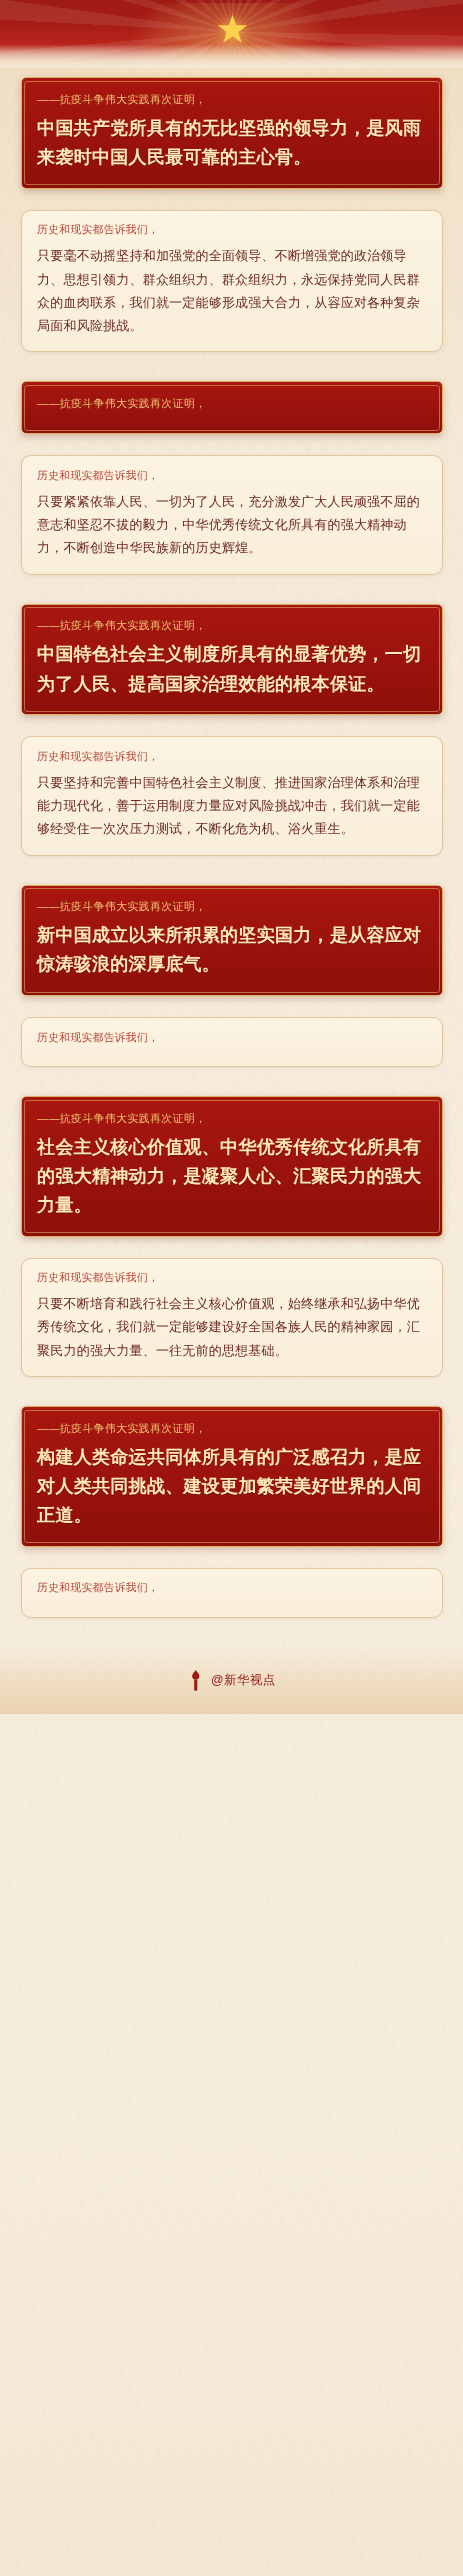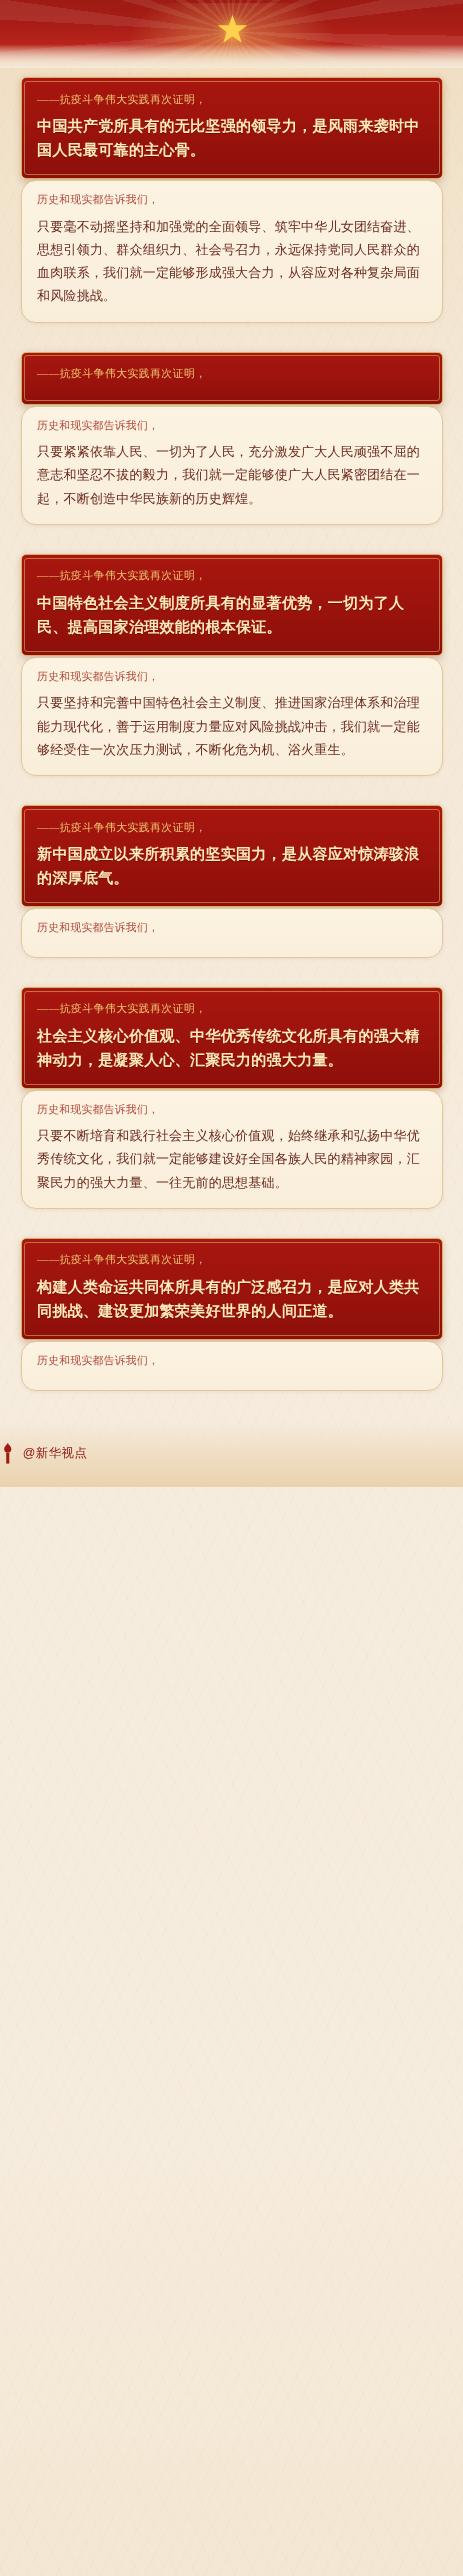--- a/index.html
+++ b/index.html
@@ -81,21 +81,20 @@
   }
 
   
   .content {
     position: relative;
     padding: 9.3px 20.6px 0 20.6px;
   }
 
   .block {
     margin-bottom: 29px;
-    font-family: Liberation Serif, serif;
   }
 
   
   .card-red {
     position: relative;
     background: linear-gradient(180deg, #a8160f 0%, #9c130d 50%, #8e0f0a 100%);
     border: 1px solid #d9b05e;
     border-radius: 5.2px;
     padding: 13.4px 15.5px 15.5px 15.5px;
     box-shadow: 0 2.1px 7.2px rgba(120,40,20,0.25);
@@ -110,34 +109,34 @@
   }
   .eyebrow {
     color: #f0c770;
     font-size: 10.8px;
     letter-spacing: 0.5px;
     margin-bottom: 7.2px;
     line-height: 1.4;
   }
   .headline {
     color: #ffe9b8;
-    font-size: 15px;
+    font-size: 18px;
     line-height: 1.62;
     letter-spacing: 0.3px;
     font-weight: bold;
     text-shadow: 0 0.5px 0.5px rgba(90,10,5,0.6);
   }
 
   
   .card-cream {
     position: relative;
-    margin-top: 1px;
+    margin-top: 21px;
     background: linear-gradient(180deg, #fcf3e2 0%, #f9eeda 100%);
     border: 0.5px solid #e2c79a;
-    border-radius: 15px;
+    border-radius: 10px;
     padding: 12.4px 15.5px 14.4px 15.5px;
     box-shadow: 0 1px 3.6px rgba(150,110,70,0.12);
   }
   .body-lead {
     color: #b2483a;
     font-size: 10.8px;
     margin-bottom: 7.2px;
     letter-spacing: 0.3px;
   }
   .body-text {
@@ -146,20 +145,21 @@
     line-height: 1.78;
     letter-spacing: 0.2px;
   }
 
   
   .footer {
     position: relative;
     height: 67px;
     display: flex;
     align-items: center;
+    justify-content: center;
     gap: 7.2px;
     background: linear-gradient(180deg, rgba(243,229,207,0) 0%, #efdcc0 60%, #e9d2ae 100%);
   }
   .footer .torch {
     width: 15.5px;
     height: 20.6px;
     color: #9e1b14;
   }
   .footer .brand {
     color: #8e1711;
@@ -183,31 +183,31 @@
 
   <div class="content">
 
     <section class="block">
       <div class="card-red">
         <div class="eyebrow">——抗疫斗争伟大实践再次证明，</div>
         <div class="headline">中国共产党所具有的无比坚强的领导力，是风雨来袭时中国人民最可靠的主心骨。</div>
       </div>
       <div class="card-cream">
         <div class="body-lead">历史和现实都告诉我们，</div>
-        <div class="body-text">只要毫不动摇坚持和加强党的全面领导、筑牢中华儿女团结奋进、思想引领力、群众组织力、社会号召力，永远保持党同人民群众的血肉联系，我们就一定能够形成强大合力，从容应对各种复杂局面和风险挑战。</div>
-      </div>
-    </section>
-
-    <section class="block">
-      <div class="card-red">
-        <div class="eyebrow">——抗疫斗争伟大实践再次证明，</div>
-      </div>
-      <div class="card-cream">
-        <div class="body-lead">历史和现实都告诉我们，</div>
-        <div class="body-text">只要紧紧依靠人民、一切为了人民，充分激发广大人民顽强不屈的意志和坚忍不拔的毅力，我们就一定能够使广大人民紧密团结在一起，不断创造中华民族新的历史辉煌。</div>
+        <div class="body-text">只要毫不动摇坚持和加强党的全面领导、不断增强党的政治领导力、思想引领力、群众组织力、群众组织力，永远保持党同人民群众的血肉联系，我们就一定能够形成强大合力，从容应对各种复杂局面和风险挑战。</div>
+      </div>
+    </section>
+
+    <section class="block">
+      <div class="card-red">
+        <div class="eyebrow">——抗疫斗争伟大实践再次证明，</div>
+      </div>
+      <div class="card-cream">
+        <div class="body-lead">历史和现实都告诉我们，</div>
+        <div class="body-text">只要紧紧依靠人民、一切为了人民，充分激发广大人民顽强不屈的意志和坚忍不拔的毅力，中华优秀传统文化所具有的强大精神动力，不断创造中华民族新的历史辉煌。</div>
       </div>
     </section>
 
     <section class="block">
       <div class="card-red">
         <div class="eyebrow">——抗疫斗争伟大实践再次证明，</div>
         <div class="headline">中国特色社会主义制度所具有的显著优势，一切为了人民、提高国家治理效能的根本保证。</div>
       </div>
       <div class="card-cream">
         <div class="body-lead">历史和现实都告诉我们，</div>

